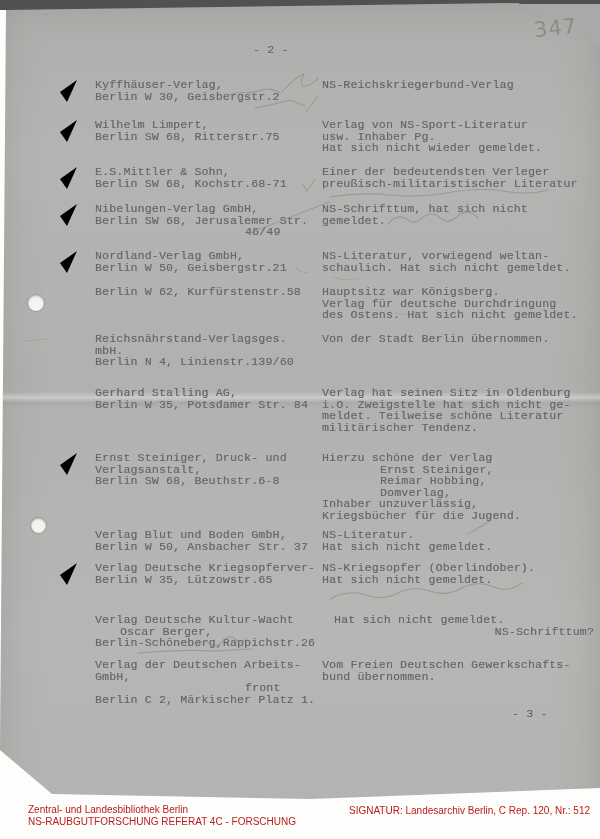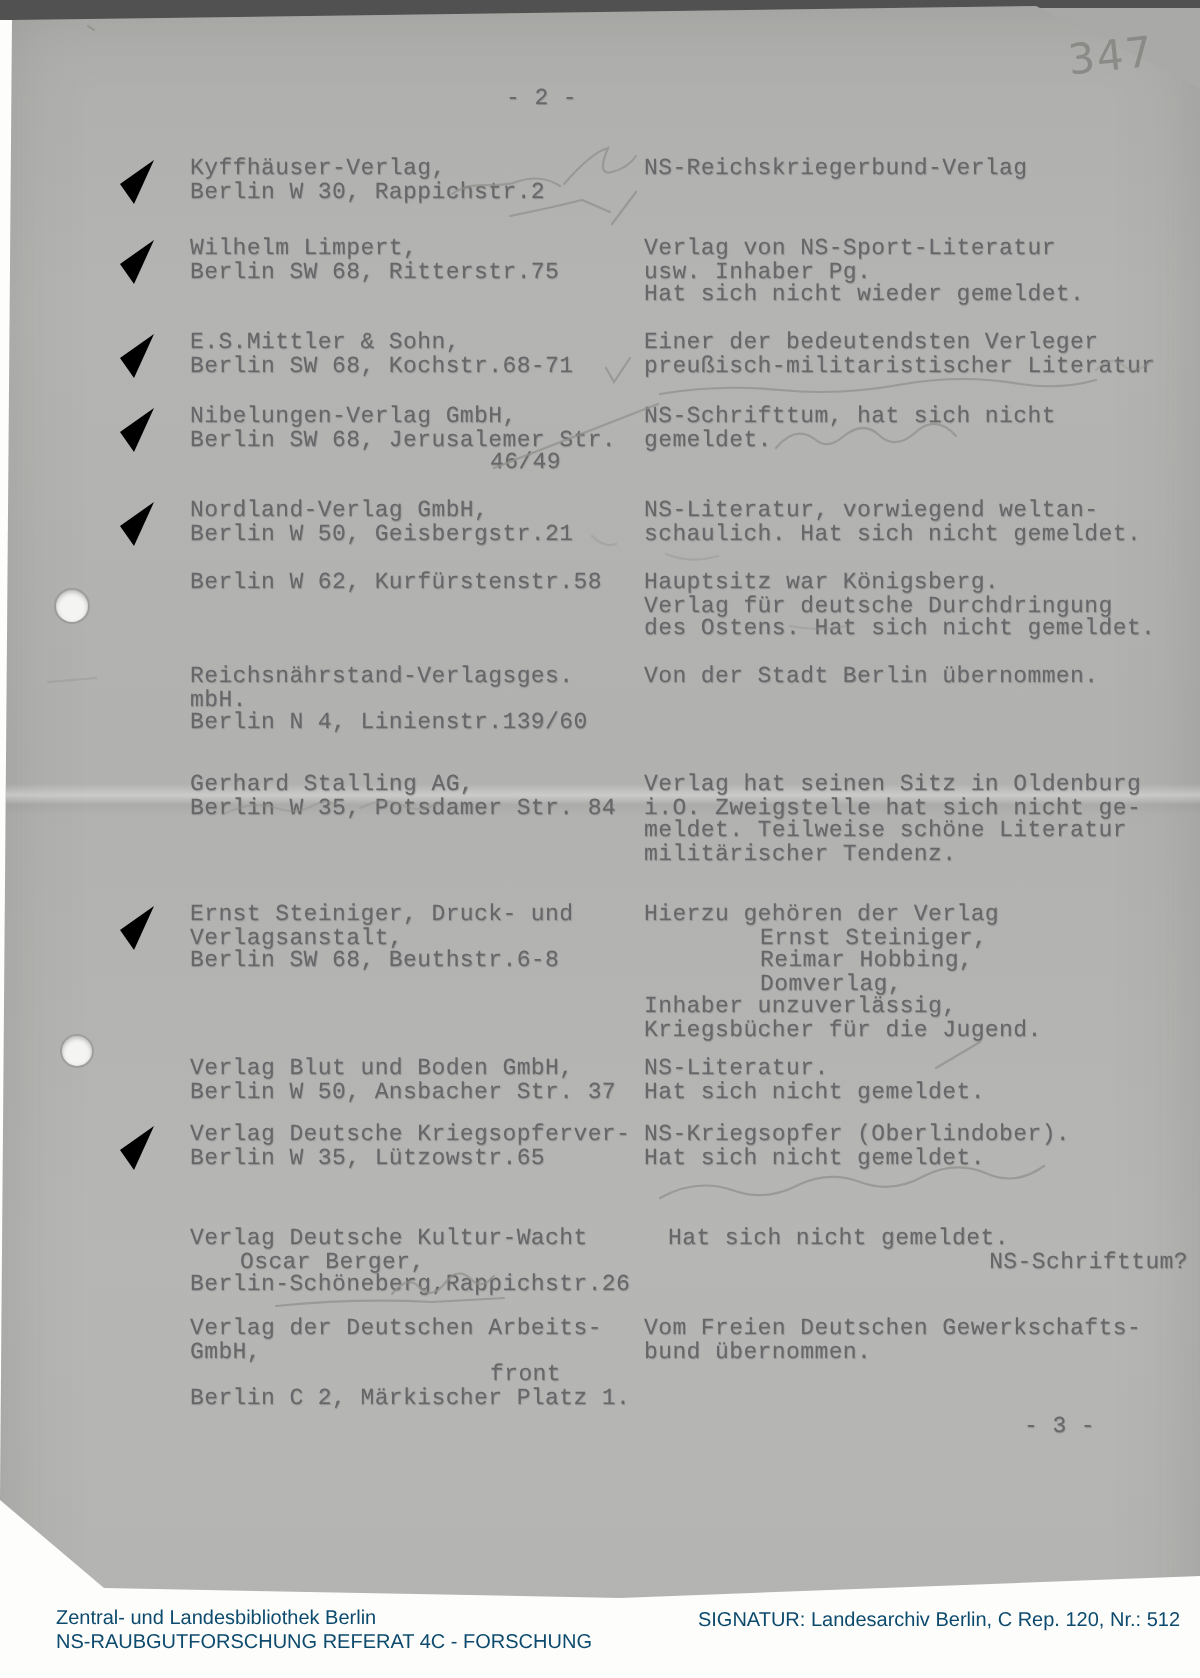--- a/index.html
+++ b/index.html
@@ -28,21 +28,21 @@
          text-shadow:.3px .3px .5px rgba(104,104,106,.5);}
   .mark{position:absolute;left:58px;top:-4px;width:44px;height:46px;}
   .mark-big-cross{left:30px;top:-4px;width:56px;height:62px;}
   .pnum-top{left:253px;top:44px;}
   .pnum-bottom{left:512px;top:708px;}
   .folio{position:absolute;left:534px;top:16px;font-family:"DejaVu Sans",sans-serif;
          font-size:21px;color:#858581;transform:rotate(-6deg);opacity:.85;letter-spacing:1px;}
   .scribbles{position:absolute;left:0;top:0;width:600px;height:839px;pointer-events:none;}
   .scribbles path{fill:none;stroke:#90908c;stroke-width:1.1;stroke-linecap:round;opacity:.75;}
   .scribbles path.faint{opacity:.4;}
-  .footer{position:absolute;left:0;top:801px;width:600px;height:38px;color:#0c4a6e;}
+  .footer{position:absolute;left:0;top:801px;width:600px;height:38px;color:#b91c1c;}
   .footer-left{position:absolute;left:28px;top:3px;font-size:10px;line-height:11.5px;}
   .footer-right{position:absolute;right:10px;top:4px;font-size:10px;text-align:right;}
 </style>
 </head>
 <body>
 
 <div class="stage">
   <div class="bg-top"></div>
   <div class="bg-corner"></div>
 
@@ -53,21 +53,21 @@
 
     <div class="type pnum-top">- 2 -</div>
 
     <div style="position:absolute;left:0;top:0;width:600px;height:839px;">
   <div class="entry" style="top: 79px;">
     <svg class="mark mark-check-cross" viewBox="0 0 44 46">
       <use href="#mk-check-cross"></use>
     </svg>
     <div class="col-left">
             <div class="tline">Kyffhäuser-Verlag,</div>
-            <div class="tline">Berlin W 30, Rappichstr.2</div>
+            <div class="tline">Berlin W 30, Geisbergstr.2</div>
           </div>
     <div class="col-right">
             <div class="tline">NS-Reichskriegerbund-Verlag</div>
           </div>
   </div>
 
   <div class="entry" style="top: 119px;">
     <svg class="mark mark-check-cross" viewBox="0 0 44 46">
       <use href="#mk-check-cross"></use>
     </svg>
@@ -172,21 +172,21 @@
   <div class="entry" style="top: 452px;">
     <svg class="mark mark-check-cross" viewBox="0 0 44 46">
       <use href="#mk-check-cross"></use>
     </svg>
     <div class="col-left">
             <div class="tline">Ernst Steiniger, Druck- und</div>
             <div class="tline">Verlagsanstalt,</div>
             <div class="tline">Berlin SW 68, Beuthstr.6-8</div>
           </div>
     <div class="col-right">
-            <div class="tline">Hierzu gehören der Verlag</div>
+            <div class="tline">Hierzu schöne der Verlag</div>
             <div class="tline" style="padding-left: 58px;">Ernst Steiniger,</div>
             <div class="tline" style="padding-left: 58px;">Reimar Hobbing,</div>
             <div class="tline" style="padding-left: 58px;">Domverlag,</div>
             <div class="tline">Inhaber unzuverlässig,</div>
             <div class="tline">Kriegsbücher für die Jugend.</div>
           </div>
   </div>
 
   <div class="entry" style="top: 529px;">
     <svg class="mark mark-cross" viewBox="0 0 44 46">

